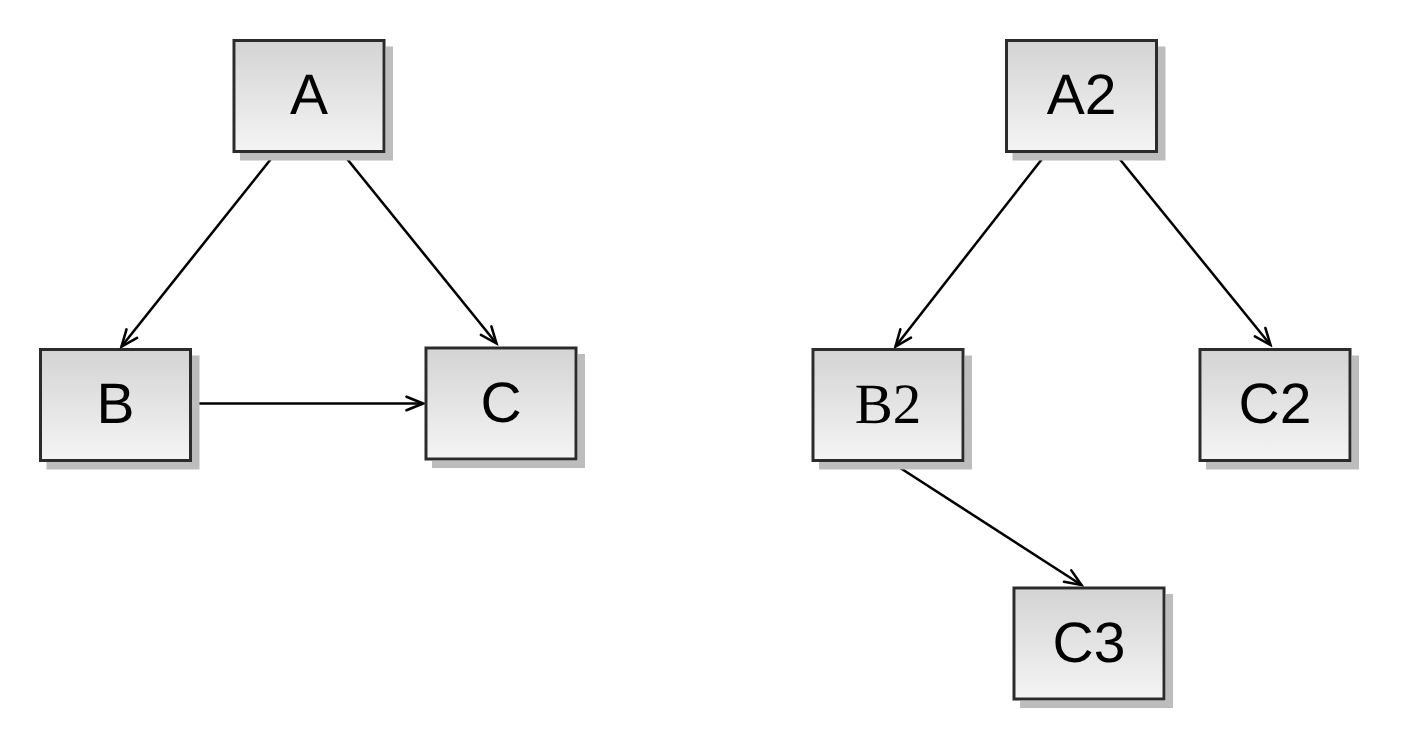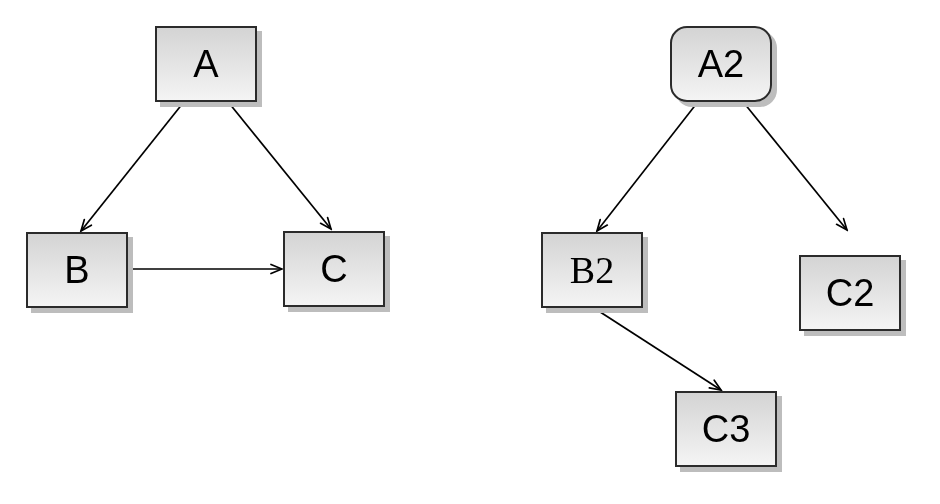--- a/index.html
+++ b/index.html
@@ -74,26 +74,26 @@
   <div class="node" style="left:155px; top:26px;">
     <span class="node-label">A</span>
   </div>
   <div class="node" style="left:26px; top:232px;">
     <span class="node-label">B</span>
   </div>
   <div class="node" style="left:283px; top:231px;">
     <span class="node-label">C</span>
   </div>
 
-  <div class="node" style="left:670px; top:26px;border-radius:17px;">
+  <div class="node" style="left:670px; top:26px;">
     <span class="node-label">A2</span>
   </div>
   <div class="node" style="left:541px; top:232px;font-family:Liberation Serif, serif;">
     <span class="node-label">B2</span>
   </div>
-  <div class="node" style="left:799px; top:232px;margin-top:23px;">
+  <div class="node" style="left:799px; top:232px;">
     <span class="node-label">C2</span>
   </div>
   <div class="node" style="left:675px; top:391px;justify-content:center;">
     <span class="node-label">C3</span>
   </div>
 
 </div>
 
 </body></html>

